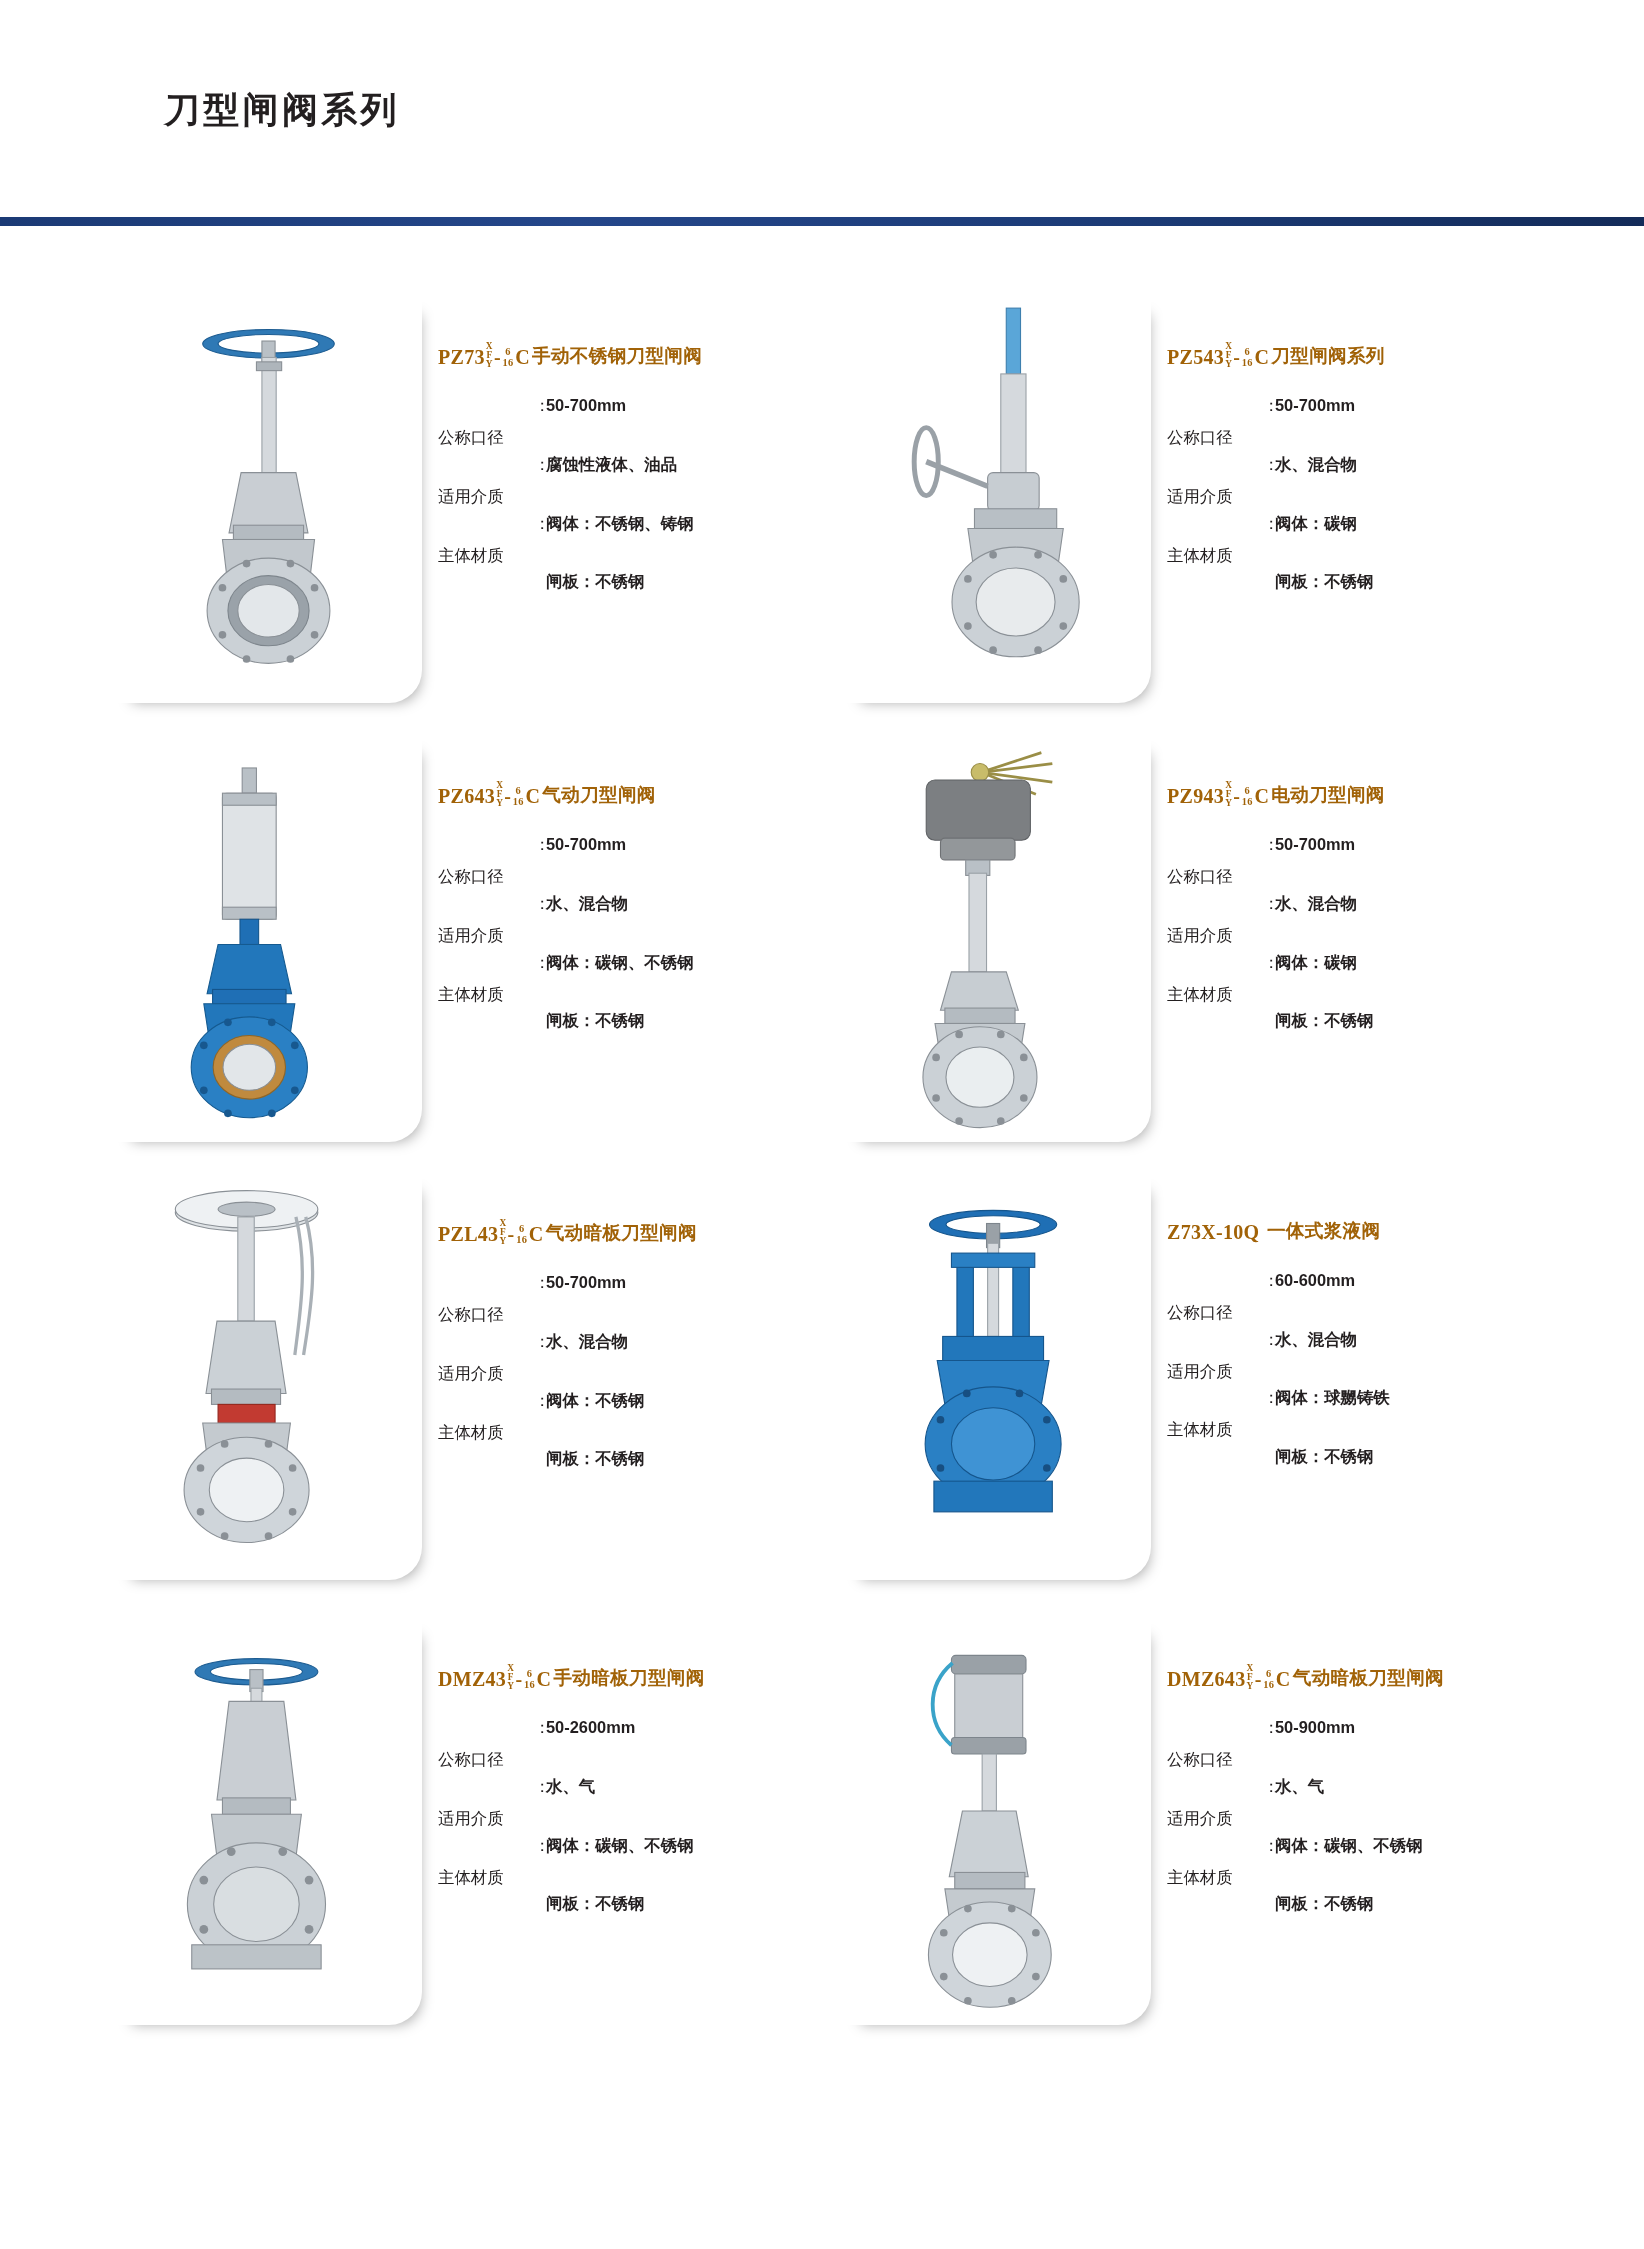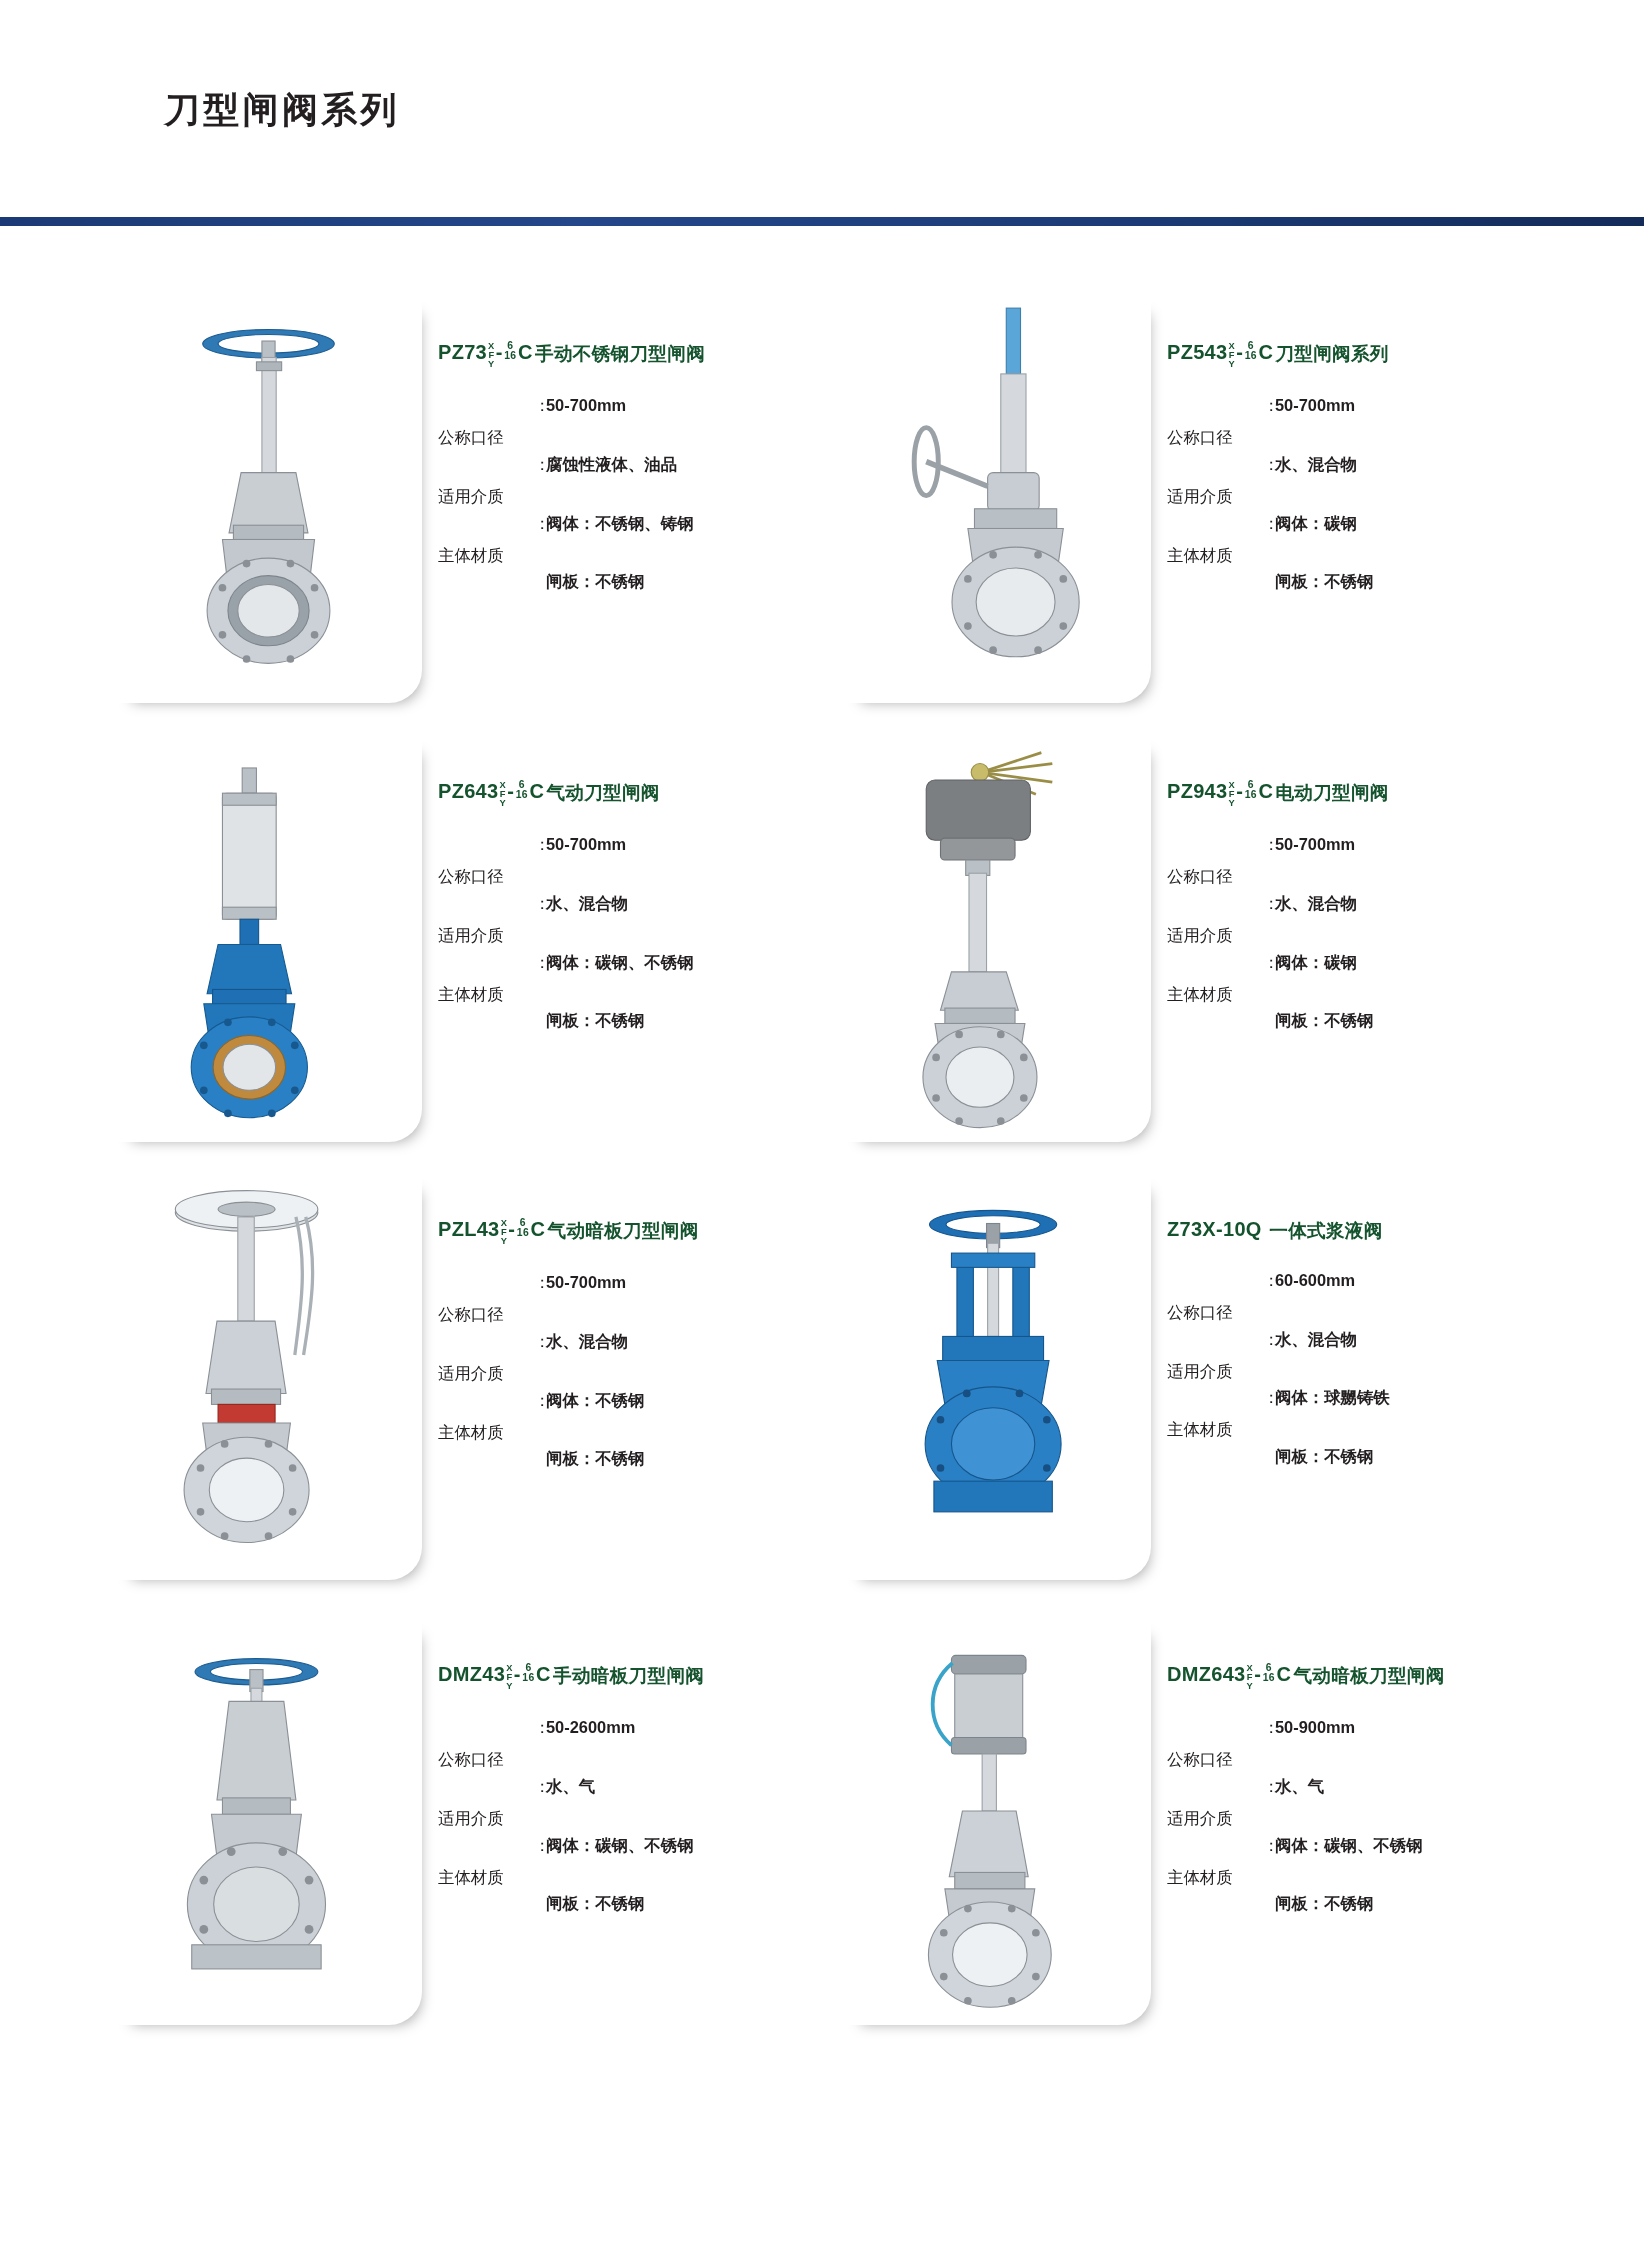--- a/index.html
+++ b/index.html
@@ -86,26 +86,27 @@
 
   
   .info {
     position: absolute;
     left: 334px;
     top: 55px;
     width: 384px;
   }
   .title-line {
     display: flex;
-    align-items: flex-start;
+    align-items: flex-end;
     font-size: 18.6px;
     font-weight: bold;
-    color: #14532d;
+    color: #a16207;
     white-space: nowrap;
     letter-spacing: 0.3px;
+    font-family: Liberation Serif, serif;
   }
   .model-main { font-size: 20px; }
   .model-stack {
     display: inline-flex;
     flex-direction: column;
     justify-content: center;
     align-items: center;
     font-size: 9.3px;
     font-weight: bold;
     line-height: 1.02;

